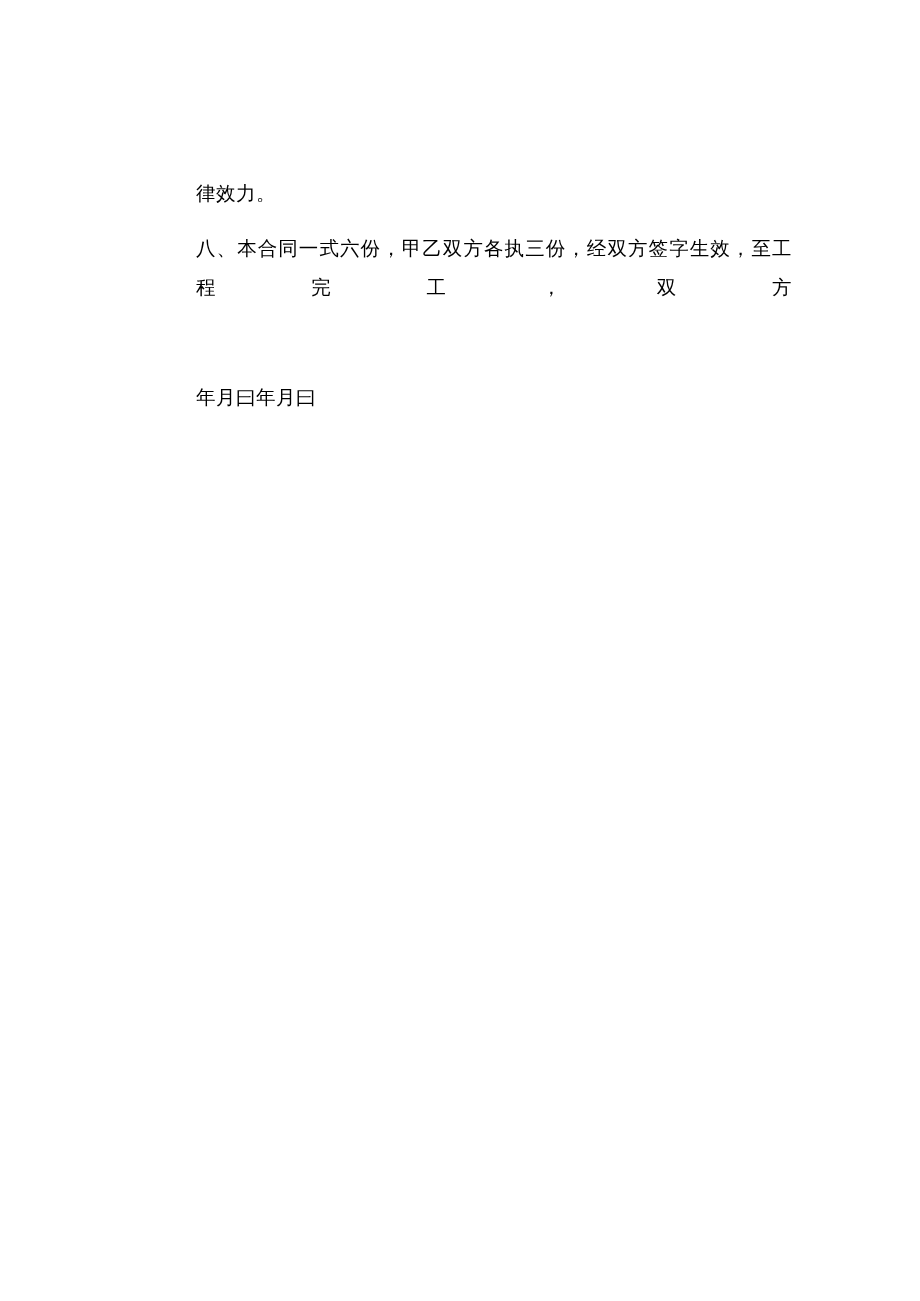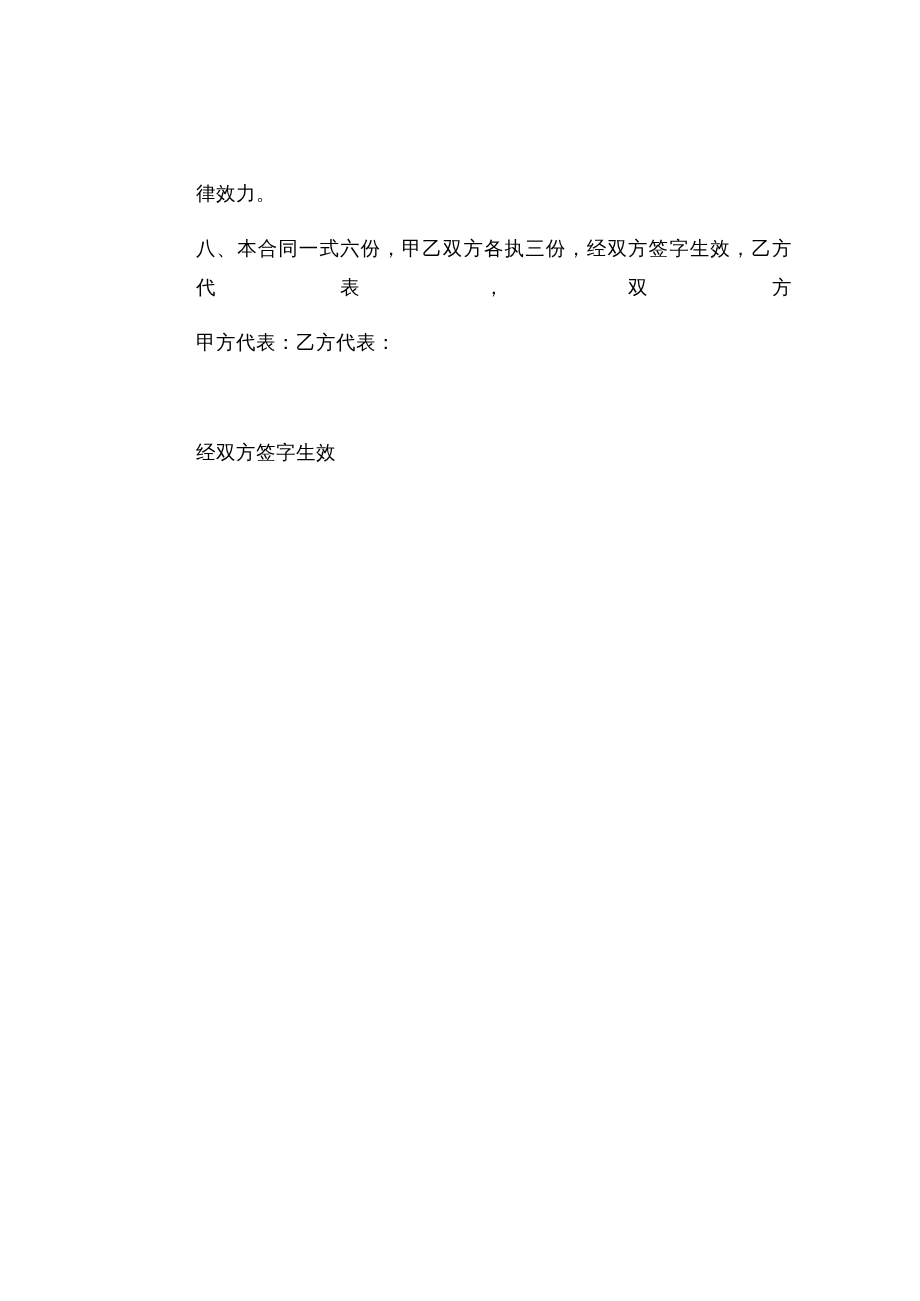--- a/index.html
+++ b/index.html
@@ -29,17 +29,16 @@
     }
     .blank-line {
       height: 39px;
     }
   </style>
 </head>
 <body>
 
 <div class="page">
   <div class="line">律效力。</div>
-  <div class="line justified">八、本合同一式六份，甲乙双方各执三份，经双方签字生效，乙方代表，双方</div>
-  <div class="line">甲方代表：乙方代表：</div>
+  <div class="line justified">八、本合同一式六份，甲乙双方各执三份，经双方签字生效，至工程完工，双方</div>
   <div class="blank-line"></div>
-  <div class="line">经双方签字生效</div>
+  <div class="line">年月曰年月曰</div>
 </div>
 
 </body></html>

